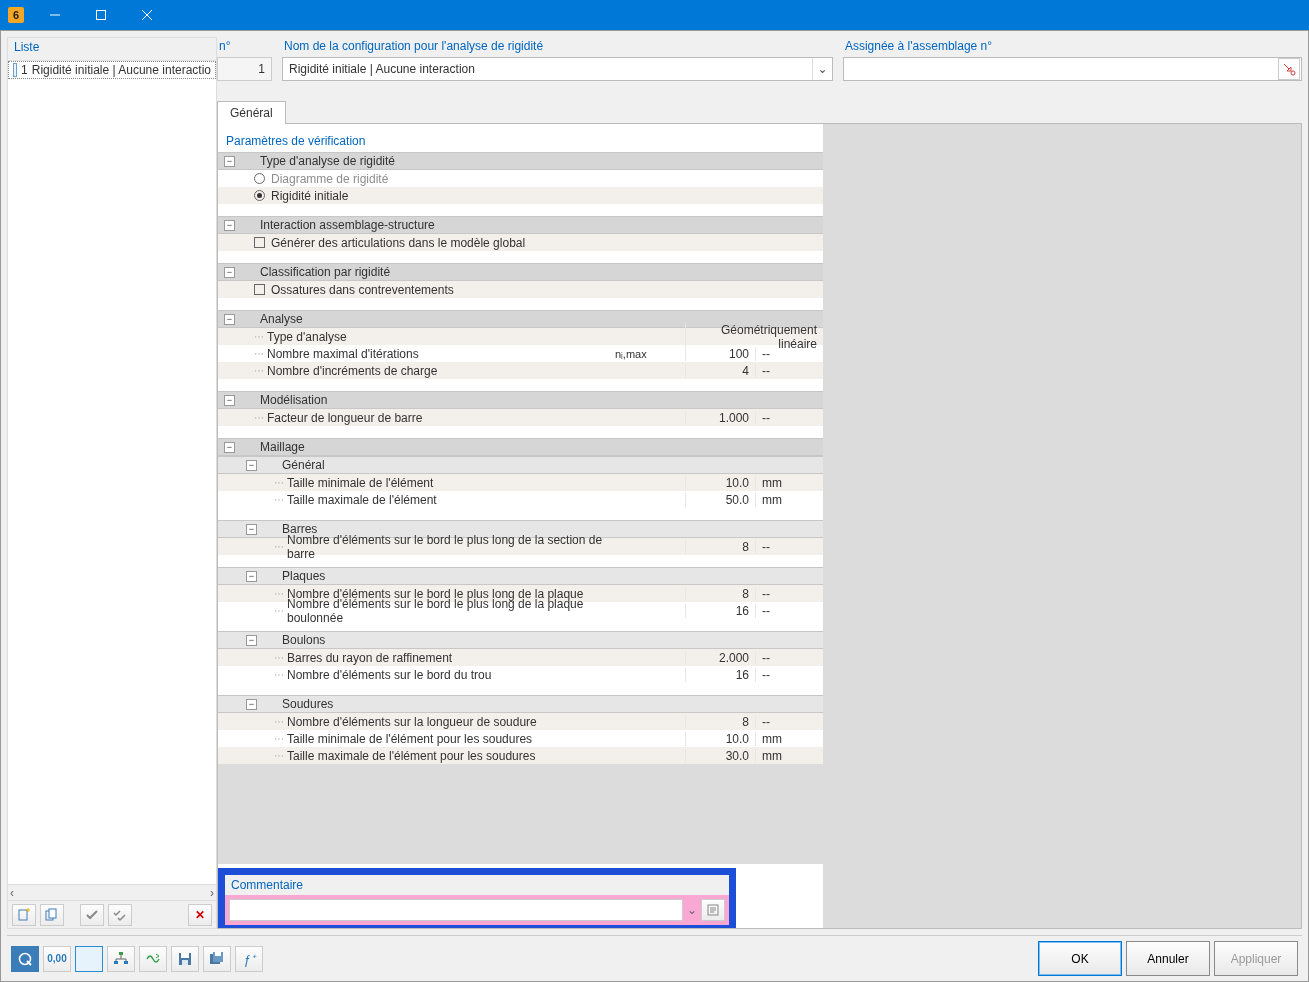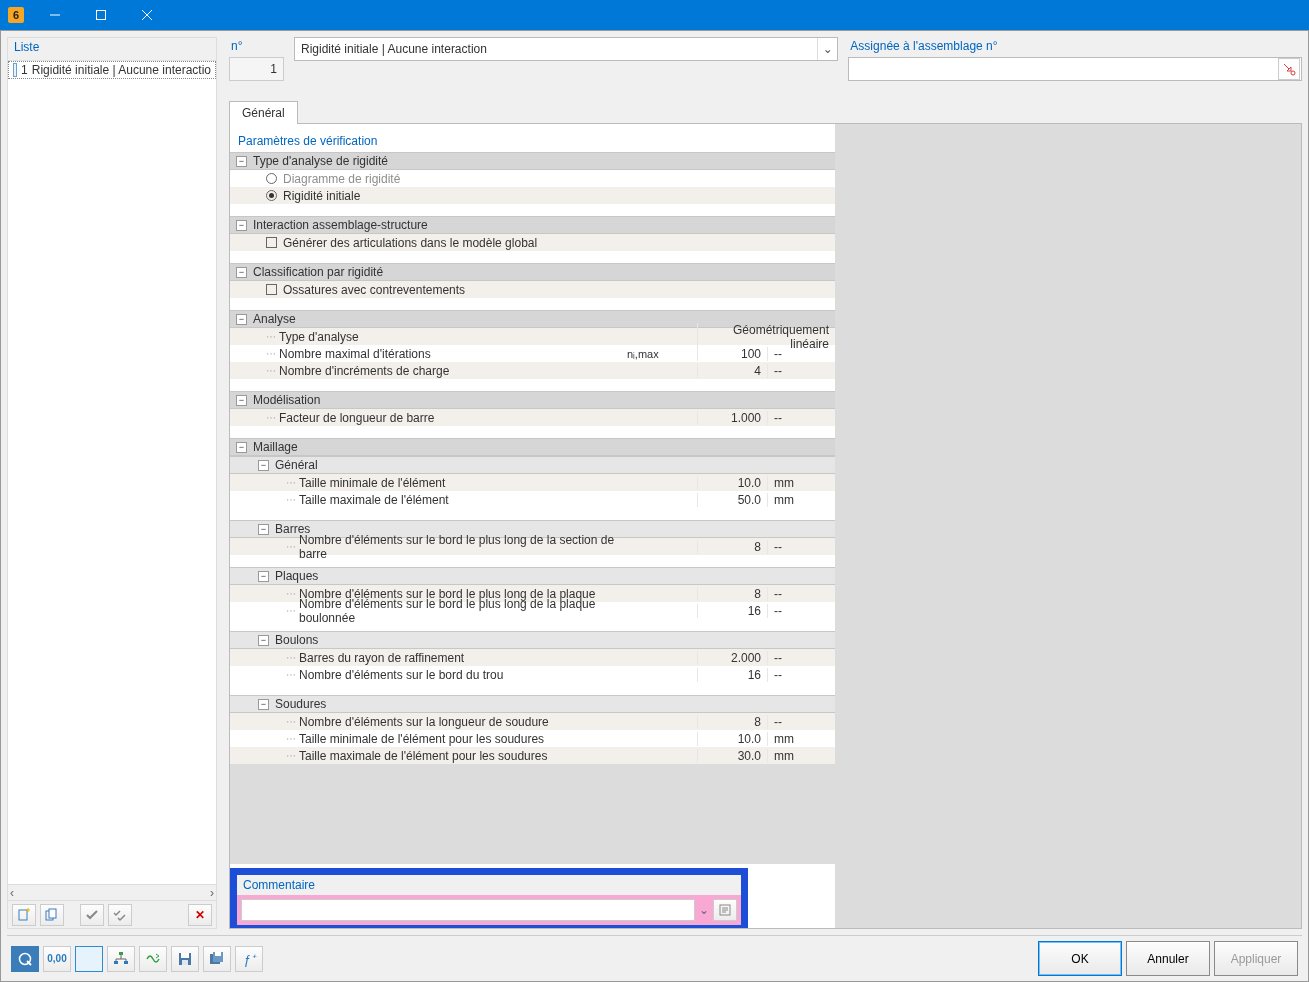--- a/index.html
+++ b/index.html
@@ -44,21 +44,21 @@
     top: 30px; left: 0; right: 0; bottom: 0;
     background: #f0f0f0;
     border: 1px solid #999;
     padding: 6px;
     display: flex;
     flex-direction: column;
   }
   .upper {
     flex: 1;
     display: flex;
-    gap: 12px;
+    gap: 0;
     min-height: 0;
   }
 
   
   .left-pane {
     width: 210px;
     min-width: 210px;
     display: flex;
     flex-direction: column;
     border: 1px solid #ddd;
@@ -222,21 +222,21 @@
   .exp {
     width: 11px; height: 11px;
     border: 1px solid #999;
     background: #fff;
     font-size: 9px;
     line-height: 9px;
     text-align: center;
     margin-right: 6px;
     color: #333;
   }
-  .group-title { font-size: 12px; }
+  .group-title { font-size: 12px; margin-left: 19px; }
   .row {
     display: flex; align-items: center;
     height: 17px;
     padding-left: 36px;
   }
   .row.sub2 { padding-left: 56px; }
   .row.alt { background: #f3f0eb; }
   .row .brace {
     color: #aaa; font-size: 10px; margin-right: 4px;
     letter-spacing:-1px;
@@ -385,20 +385,21 @@
     </div>
 
     <div class="right-side">
 
       <div class="hdr-row">
         <div class="hdr-field hdr-num">
           <span class="lbl">n°</span>
           <input type="text" readonly="" value="1" style="">
         </div>
         <div class="hdr-field hdr-name">
+          <span class="lbl">Nom de la configuration pour l'analyse de rigidité</span>
           <div class="combo">
             <span class="combo-text">Rigidité initiale | Aucune interaction</span>
             <span class="combo-btn">⌄</span>
           </div>
         </div>
         <div class="hdr-field hdr-assign">
           <span class="lbl">Assignée à l'assemblage n°</span>
           <div class="assign-box">
             <div class="pick-btn">
               <svg width="14" height="14" viewBox="0 0 14 14">
@@ -450,21 +451,21 @@
               <span class="unit"></span>
           </div>
           <div class="spacer-row"></div>
 
           <div class="group-head">
             <span class="exp">−</span>
             <span class="group-title">Classification par rigidité</span>
           </div>
           <div class="row alt">
             <span class="chk"></span>
-            <span class="lbl">Ossatures avec contreventements</span>
+            <span class="lbl">Ossatures dans contreventements</span>
             <span class="sym"></span>
               <span class="val"></span>
               <span class="unit"></span>
           </div>
           <div class="spacer-row"></div>
 
           <div class="group-head">
             <span class="exp">−</span>
             <span class="group-title">Analyse</span>
           </div>

